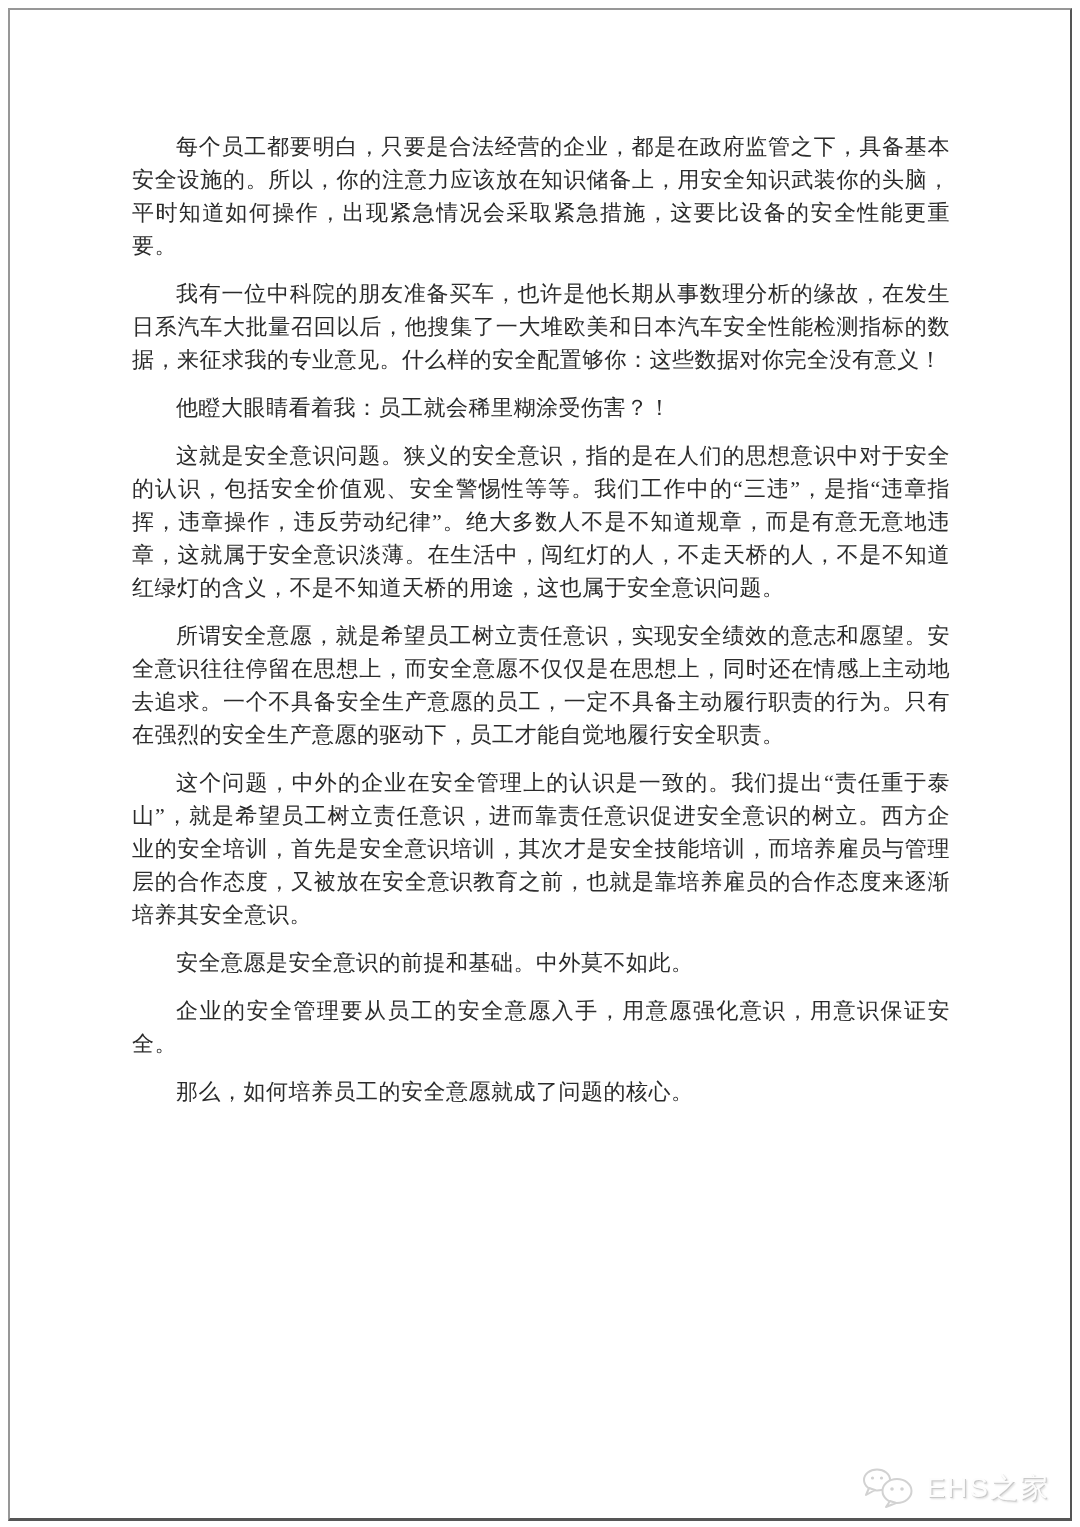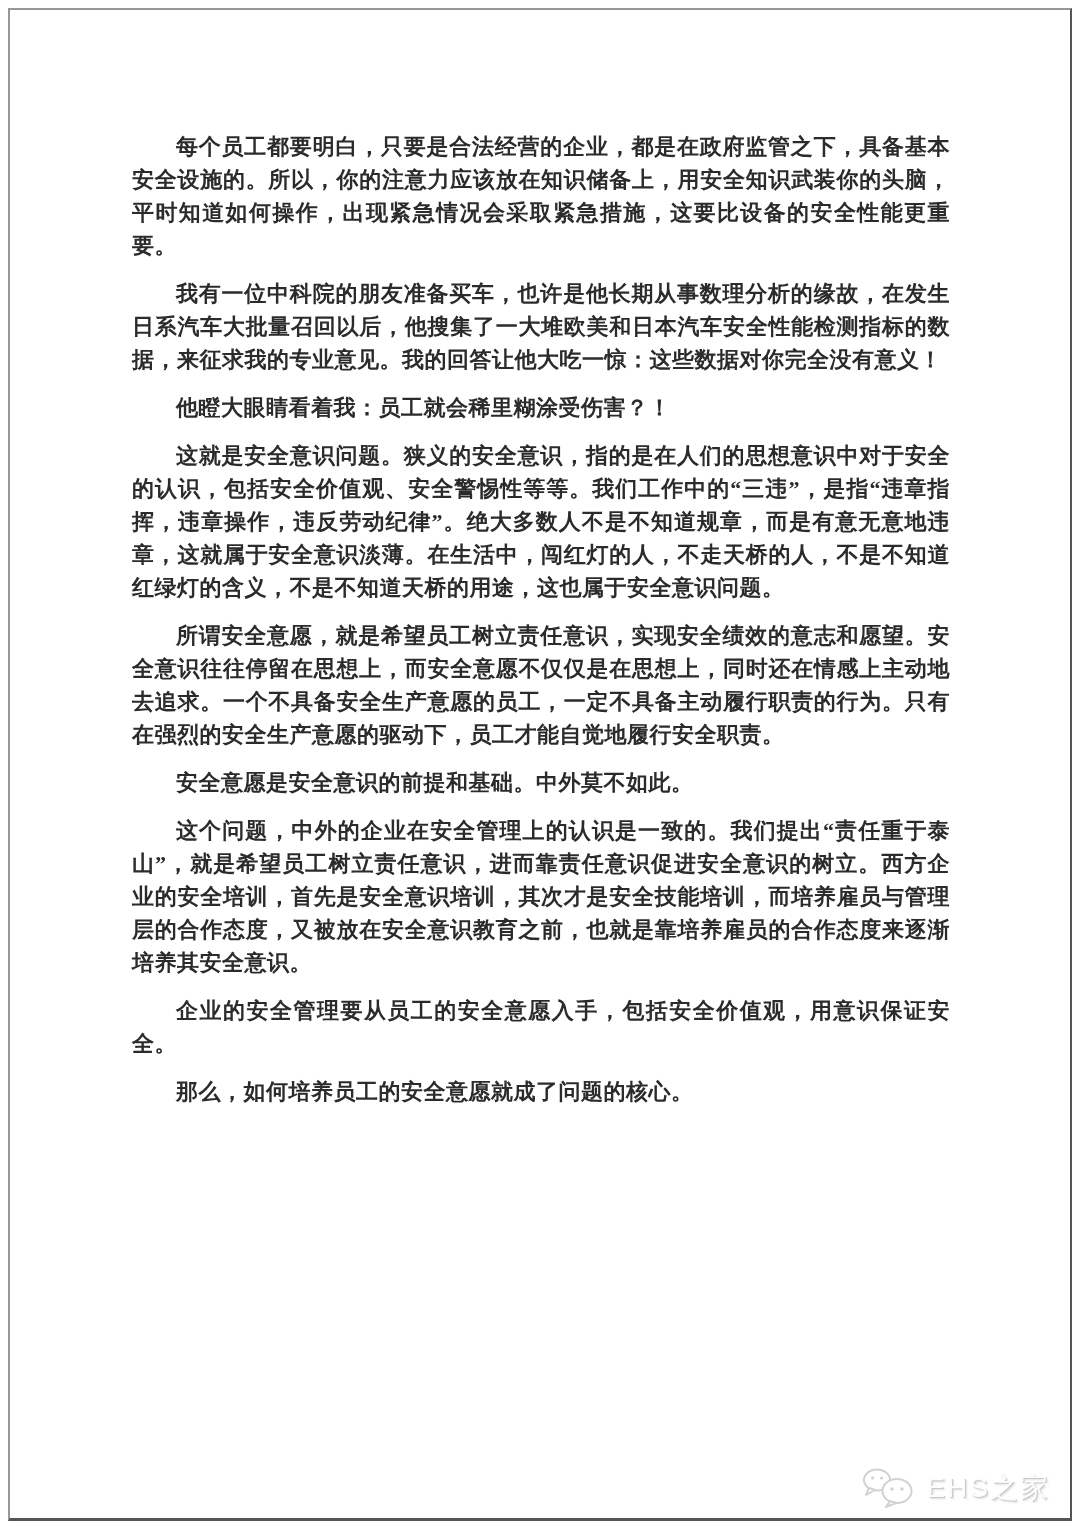--- a/index.html
+++ b/index.html
@@ -35,21 +35,20 @@
     border-right: 2px solid var(--border-dark);
     border-bottom: 3px solid var(--border-dark);
     pointer-events: none;
   }
   .content {
     position: absolute;
     top: 130px;
     left: 132px;
     width: 818px;
     font-family: "Liberation Serif", "DejaVu Serif", serif;
-    font-weight: bold;
   }
   .content p {
     margin: 0 0 15px 0;
     font-size: 22px;
     line-height: 33px;
     color: var(--body-text);
     text-align: justify;
     text-indent: 2em;
     letter-spacing: 0.5px;
   }
@@ -77,27 +76,27 @@
   }
 </style>
 </head>
 <body>
 
 <div class="page">
   <div class="frame"></div>
 
   <div class="content">
     <p>每个员工都要明白，只要是合法经营的企业，都是在政府监管之下，具备基本安全设施的。所以，你的注意力应该放在知识储备上，用安全知识武装你的头脑，平时知道如何操作，出现紧急情况会采取紧急措施，这要比设备的安全性能更重要。</p>
-    <p>我有一位中科院的朋友准备买车，也许是他长期从事数理分析的缘故，在发生日系汽车大批量召回以后，他搜集了一大堆欧美和日本汽车安全性能检测指标的数据，来征求我的专业意见。我的回答让他大吃一惊：这些数据对你完全没有意义！</p>
+    <p>我有一位中科院的朋友准备买车，也许是他长期从事数理分析的缘故，在发生日系汽车大批量召回以后，他搜集了一大堆欧美和日本汽车安全性能检测指标的数据，来征求我的专业意见。什么样的安全配置够你：这些数据对你完全没有意义！</p>
     <p>他瞪大眼睛看着我：员工就会稀里糊涂受伤害？！</p>
     <p>这就是安全意识问题。狭义的安全意识，指的是在人们的思想意识中对于安全的认识，包括安全价值观、安全警惕性等等。我们工作中的“三违”，是指“违章指挥，违章操作，违反劳动纪律”。绝大多数人不是不知道规章，而是有意无意地违章，这就属于安全意识淡薄。在生活中，闯红灯的人，不走天桥的人，不是不知道红绿灯的含义，不是不知道天桥的用途，这也属于安全意识问题。</p>
     <p>所谓安全意愿，就是希望员工树立责任意识，实现安全绩效的意志和愿望。安全意识往往停留在思想上，而安全意愿不仅仅是在思想上，同时还在情感上主动地去追求。一个不具备安全生产意愿的员工，一定不具备主动履行职责的行为。只有在强烈的安全生产意愿的驱动下，员工才能自觉地履行安全职责。</p>
+    <p>这个问题，中外的企业在安全管理上的认识是一致的。我们提出“责任重于泰山”，就是希望员工树立责任意识，进而靠责任意识促进安全意识的树立。西方企业的安全培训，首先是安全意识培训，其次才是安全技能培训，而培养雇员与管理层的合作态度，又被放在安全意识教育之前，也就是靠培养雇员的合作态度来逐渐培养其安全意识。</p>
     <p>安全意愿是安全意识的前提和基础。中外莫不如此。</p>
-    <p>这个问题，中外的企业在安全管理上的认识是一致的。我们提出“责任重于泰山”，就是希望员工树立责任意识，进而靠责任意识促进安全意识的树立。西方企业的安全培训，首先是安全意识培训，其次才是安全技能培训，而培养雇员与管理层的合作态度，又被放在安全意识教育之前，也就是靠培养雇员的合作态度来逐渐培养其安全意识。</p>
-    <p>企业的安全管理要从员工的安全意愿入手，包括安全价值观，用意识保证安全。</p>
+    <p>企业的安全管理要从员工的安全意愿入手，用意愿强化意识，用意识保证安全。</p>
     <p>那么，如何培养员工的安全意愿就成了问题的核心。</p>
   </div>
 
   <div class="watermark">
     <span>
       <svg width="56" height="42" viewBox="0 0 56 42" xmlns="http://www.w3.org/2000/svg">
 
         <ellipse cx="15" cy="13" rx="13" ry="10.5" fill="#ffffff" stroke="#d2d2d2" stroke-width="2"></ellipse>
         <path d="M7 21 L4 28 L13 23 Z" fill="#ffffff" stroke="#d2d2d2" stroke-width="2" stroke-linejoin="round"></path>
         <circle cx="10.5" cy="11" r="1.6" fill="#d2d2d2"></circle>

